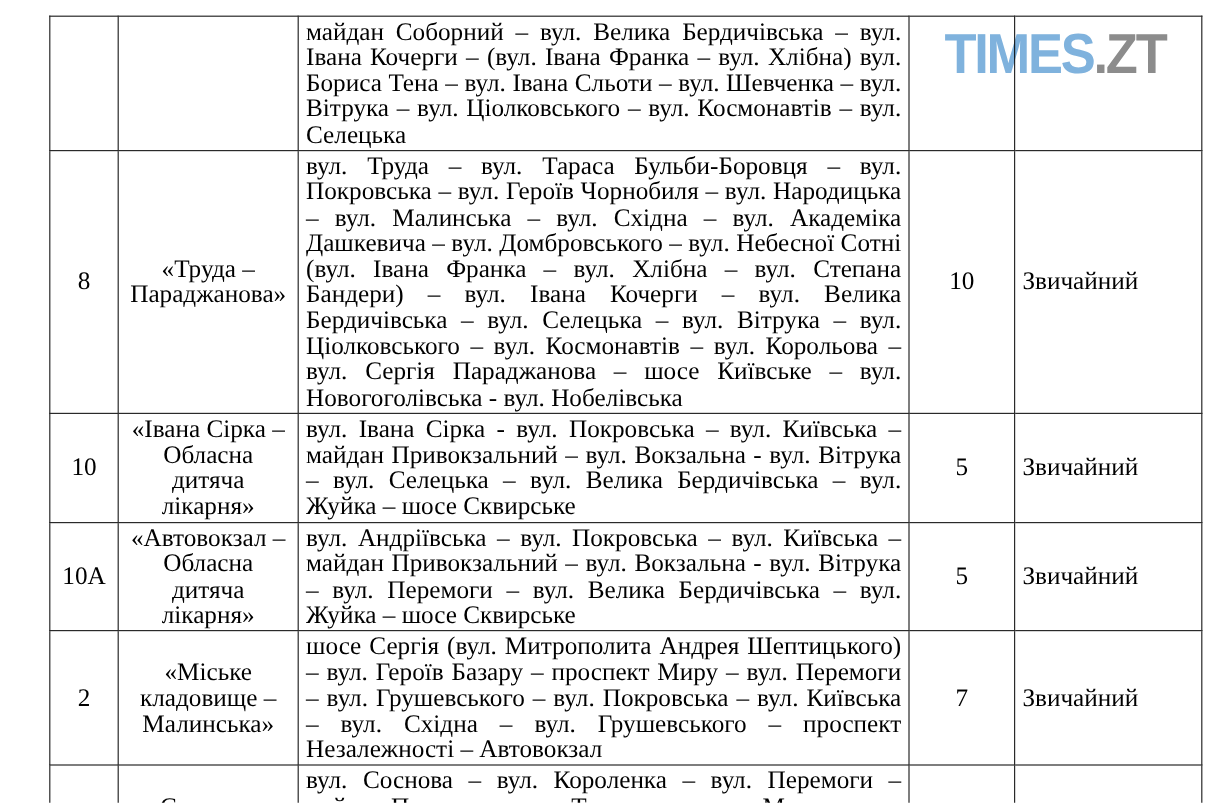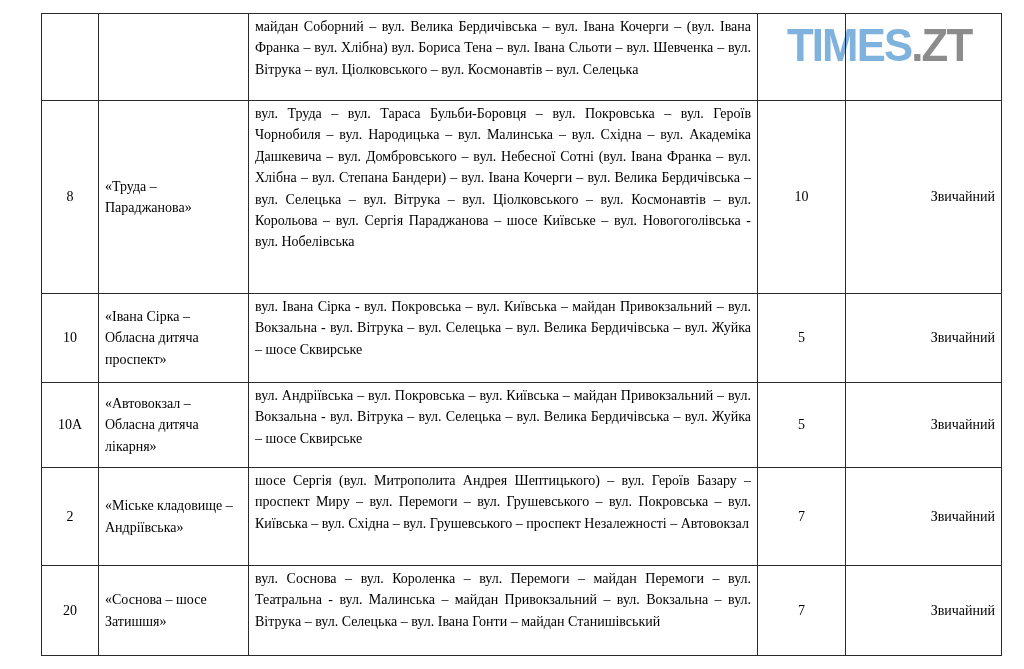--- a/index.html
+++ b/index.html
@@ -22,31 +22,31 @@
     position: absolute;
     left: 41px;
     top: 13px;
     width: 960px;
     border-collapse: collapse;
     table-layout: fixed;
   }
   table.routes td {
     border: 1px solid #2a2a2a;
     box-sizing: border-box;
-    font-size: 14px;
+    font-size: 21px;
     line-height: 21.4px;
     padding: 2px 6px;
     overflow: hidden;
     background: transparent;
   }
   td.c-num   { text-align: center; vertical-align: middle; }
-  td.c-name  { vertical-align: middle; padding: 2px 8px; }
+  td.c-name  { text-align: center; vertical-align: middle; padding: 2px 8px; }
   td.c-route { text-align: justify; vertical-align: top; padding: 3px 7px 2px 7px; }
   td.c-trips { text-align: center; vertical-align: middle; }
-  td.c-type  { text-align: right; vertical-align: middle; }
+  td.c-type  { text-align: left; vertical-align: middle; }
   tr.r0 { height: 87px; }
   tr.r1 { height: 193px; }
   tr.r2 { height: 89px; }
   tr.r3 { height: 85px; }
   tr.r4 { height: 98px; }
   tr.r5 { height: 90px; }
   .logo {
     position: absolute;
     left: 787px;
     top: 14px;
@@ -89,35 +89,35 @@
       </tr>
       <tr class="r1">
         <td class="c-num">8</td>
         <td class="c-name">«Труда – Параджанова»</td>
         <td class="c-route">вул. Труда – вул. Тараса Бульби-Боровця – вул. Покровська – вул. Героїв Чорнобиля – вул. Народицька – вул. Малинська – вул. Східна – вул. Академіка Дашкевича – вул. Домбровського – вул. Небесної Сотні (вул. Івана Франка – вул. Хлібна – вул. Степана Бандери) – вул. Івана Кочерги – вул. Велика Бердичівська – вул. Селецька – вул. Вітрука – вул. Ціолковського – вул. Космонавтів – вул. Корольова – вул. Сергія Параджанова – шосе Київське – вул. Новогоголівська - вул. Нобелівська</td>
         <td class="c-trips">10</td>
         <td class="c-type">Звичайний</td>
       </tr>
       <tr class="r2">
         <td class="c-num">10</td>
-        <td class="c-name">«Івана Сірка – Обласна дитяча проспект»</td>
+        <td class="c-name">«Івана Сірка – Обласна дитяча лікарня»</td>
         <td class="c-route">вул. Івана Сірка - вул. Покровська – вул. Київська – майдан Привокзальний – вул. Вокзальна - вул. Вітрука – вул. Селецька – вул. Велика Бердичівська – вул. Жуйка – шосе Сквирське</td>
         <td class="c-trips">5</td>
         <td class="c-type">Звичайний</td>
       </tr>
       <tr class="r3">
         <td class="c-num">10А</td>
         <td class="c-name">«Автовокзал – Обласна дитяча лікарня»</td>
-        <td class="c-route">вул. Андріївська – вул. Покровська – вул. Київська – майдан Привокзальний – вул. Вокзальна - вул. Вітрука – вул. Селецька – вул. Велика Бердичівська – вул. Жуйка – шосе Сквирське</td>
+        <td class="c-route">вул. Андріївська – вул. Покровська – вул. Київська – майдан Привокзальний – вул. Вокзальна - вул. Вітрука – вул. Перемоги – вул. Велика Бердичівська – вул. Жуйка – шосе Сквирське</td>
         <td class="c-trips">5</td>
         <td class="c-type">Звичайний</td>
       </tr>
       <tr class="r4">
         <td class="c-num">2</td>
-        <td class="c-name">«Міське кладовище – Андріївська»</td>
+        <td class="c-name">«Міське кладовище – Малинська»</td>
         <td class="c-route">шосе Сергія (вул. Митрополита Андрея Шептицького) – вул. Героїв Базару – проспект Миру – вул. Перемоги – вул. Грушевського – вул. Покровська – вул. Київська – вул. Східна – вул. Грушевського – проспект Незалежності – Автовокзал</td>
         <td class="c-trips">7</td>
         <td class="c-type">Звичайний</td>
       </tr>
       <tr class="r5">
         <td class="c-num">20</td>
         <td class="c-name">«Соснова – шосе Затишшя»</td>
         <td class="c-route">вул. Соснова – вул. Короленка – вул. Перемоги – майдан Перемоги – вул. Театральна - вул. Малинська – майдан Привокзальний – вул. Вокзальна – вул. Вітрука – вул. Селецька – вул. Івана Гонти – майдан Станишівський</td>
         <td class="c-trips">7</td>
         <td class="c-type">Звичайний</td>

